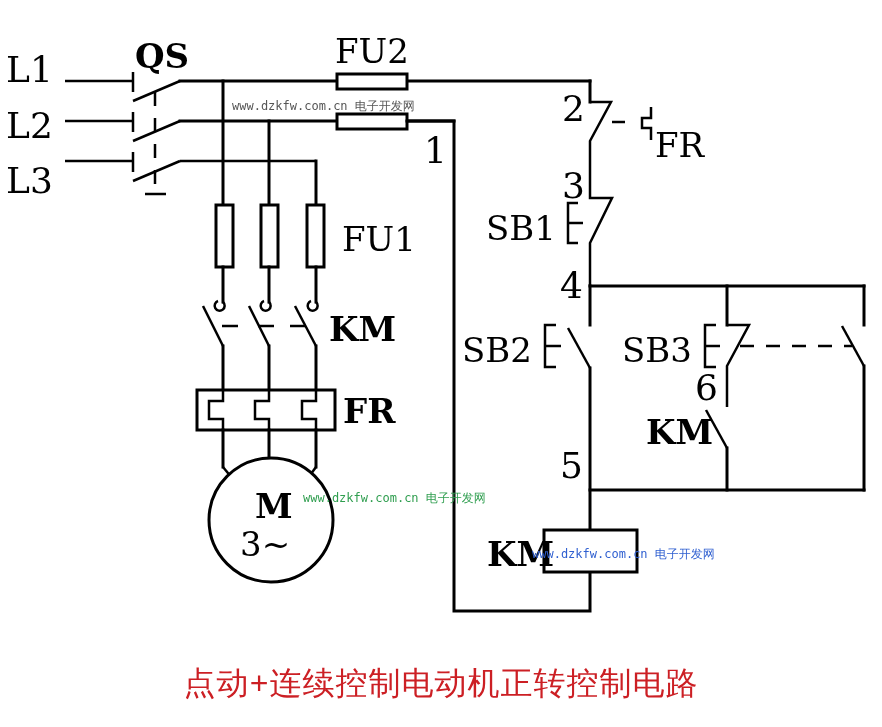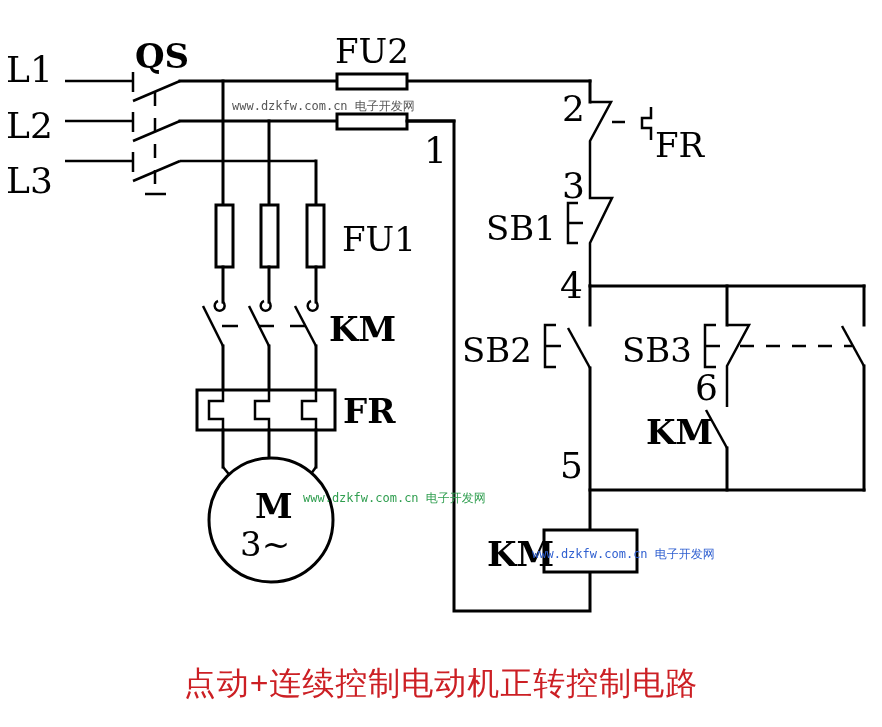--- a/index.html
+++ b/index.html
@@ -8,21 +8,21 @@
   .wire { stroke: #000; stroke-width: 3; fill: none; stroke-linecap: square; }
   .thin { stroke: #000; stroke-width: 2.5; fill: none; }
   .dash { stroke: #000; stroke-width: 2.5; fill: none; stroke-dasharray: 14 12; }
   .box { stroke: #000; stroke-width: 3; fill: #fff; }
   .lbl { font-family: "DejaVu Serif", "Liberation Serif", serif; fill: #000; }
   .lbl-big { font-size: 36px; }
   .lbl-med { font-size: 34px; }
   .lbl-bold { font-family: "DejaVu Serif", "Liberation Serif", serif; font-weight: bold; font-size: 34px; fill: #000; }
   .wm { font-family: "DejaVu Sans Mono", "Liberation Mono", monospace; font-size: 12px; }
   .caption { position: absolute; left: 0; width: 882px; top: 662px; text-align: center;
-             font-family: Liberation Sans, sans-serif; font-size: 32px; color: #cc1f24; letter-spacing: 1px; }
+             font-family: Liberation Mono, monospace; font-size: 32px; color: #cc1f24; letter-spacing: 1px; }
 </style>
 </head>
 <body>
 
 <svg width="882" height="727" viewBox="0 0 882 727">
 
   <g>
     <line class="thin" x1="65" y1="81" x2="133" y2="81"></line>
     <line class="thin" x1="65" y1="121" x2="133" y2="121"></line>
     <line class="thin" x1="65" y1="161" x2="133" y2="161"></line>

